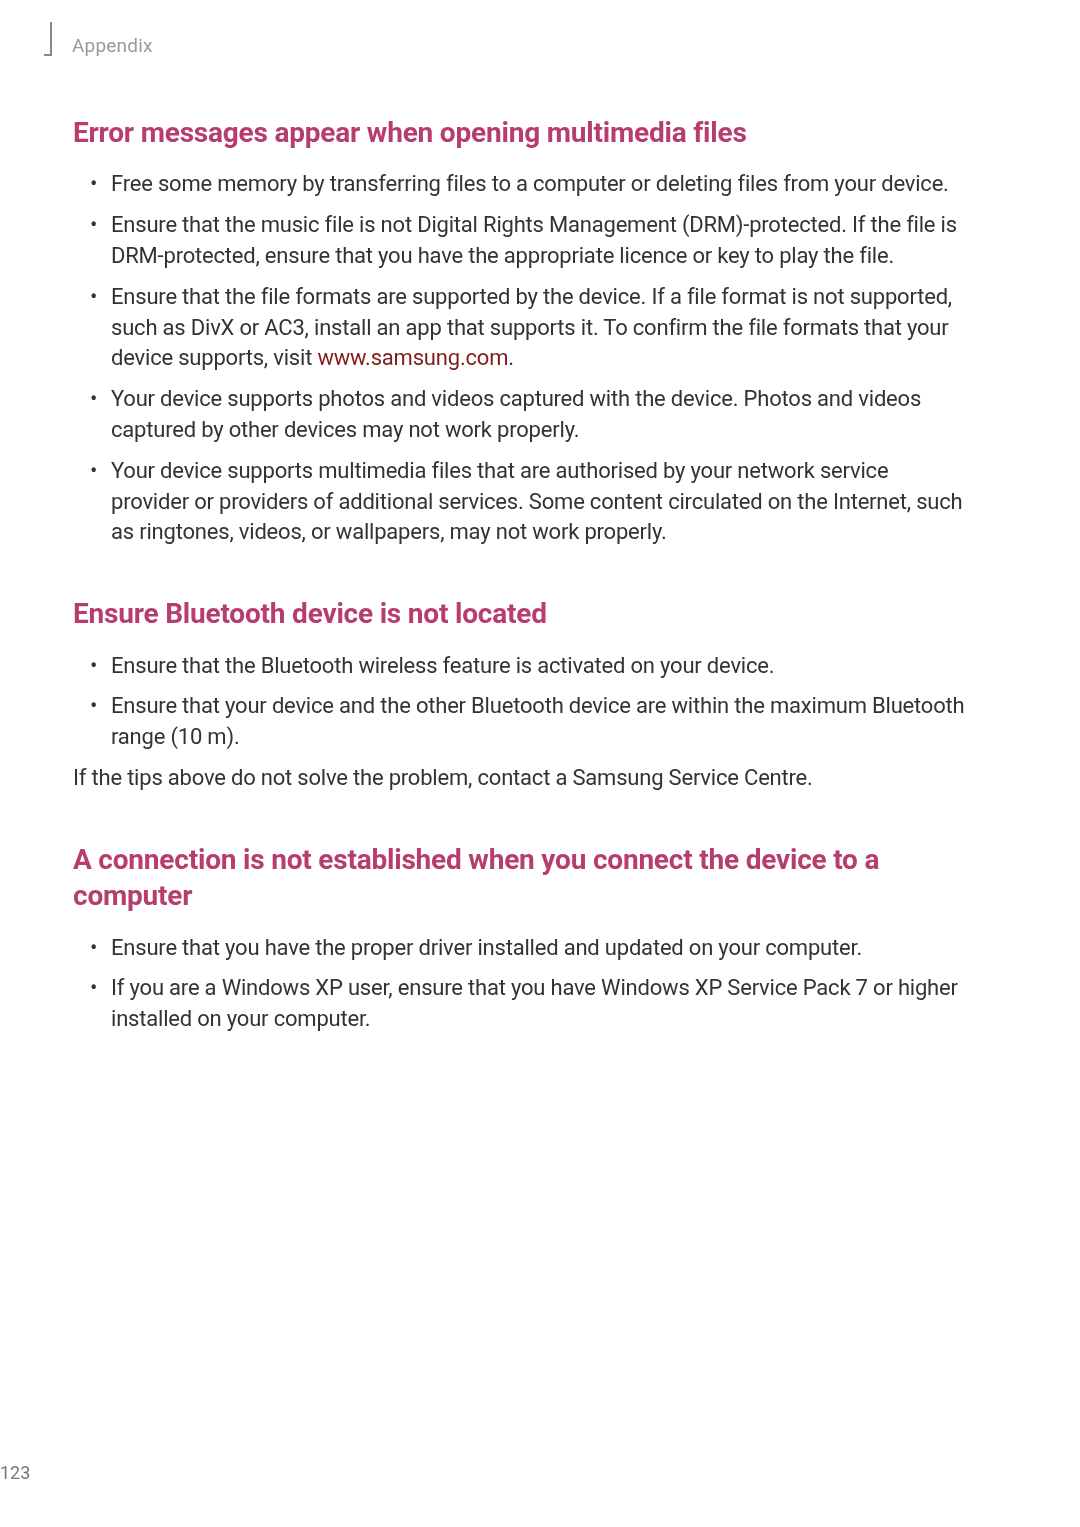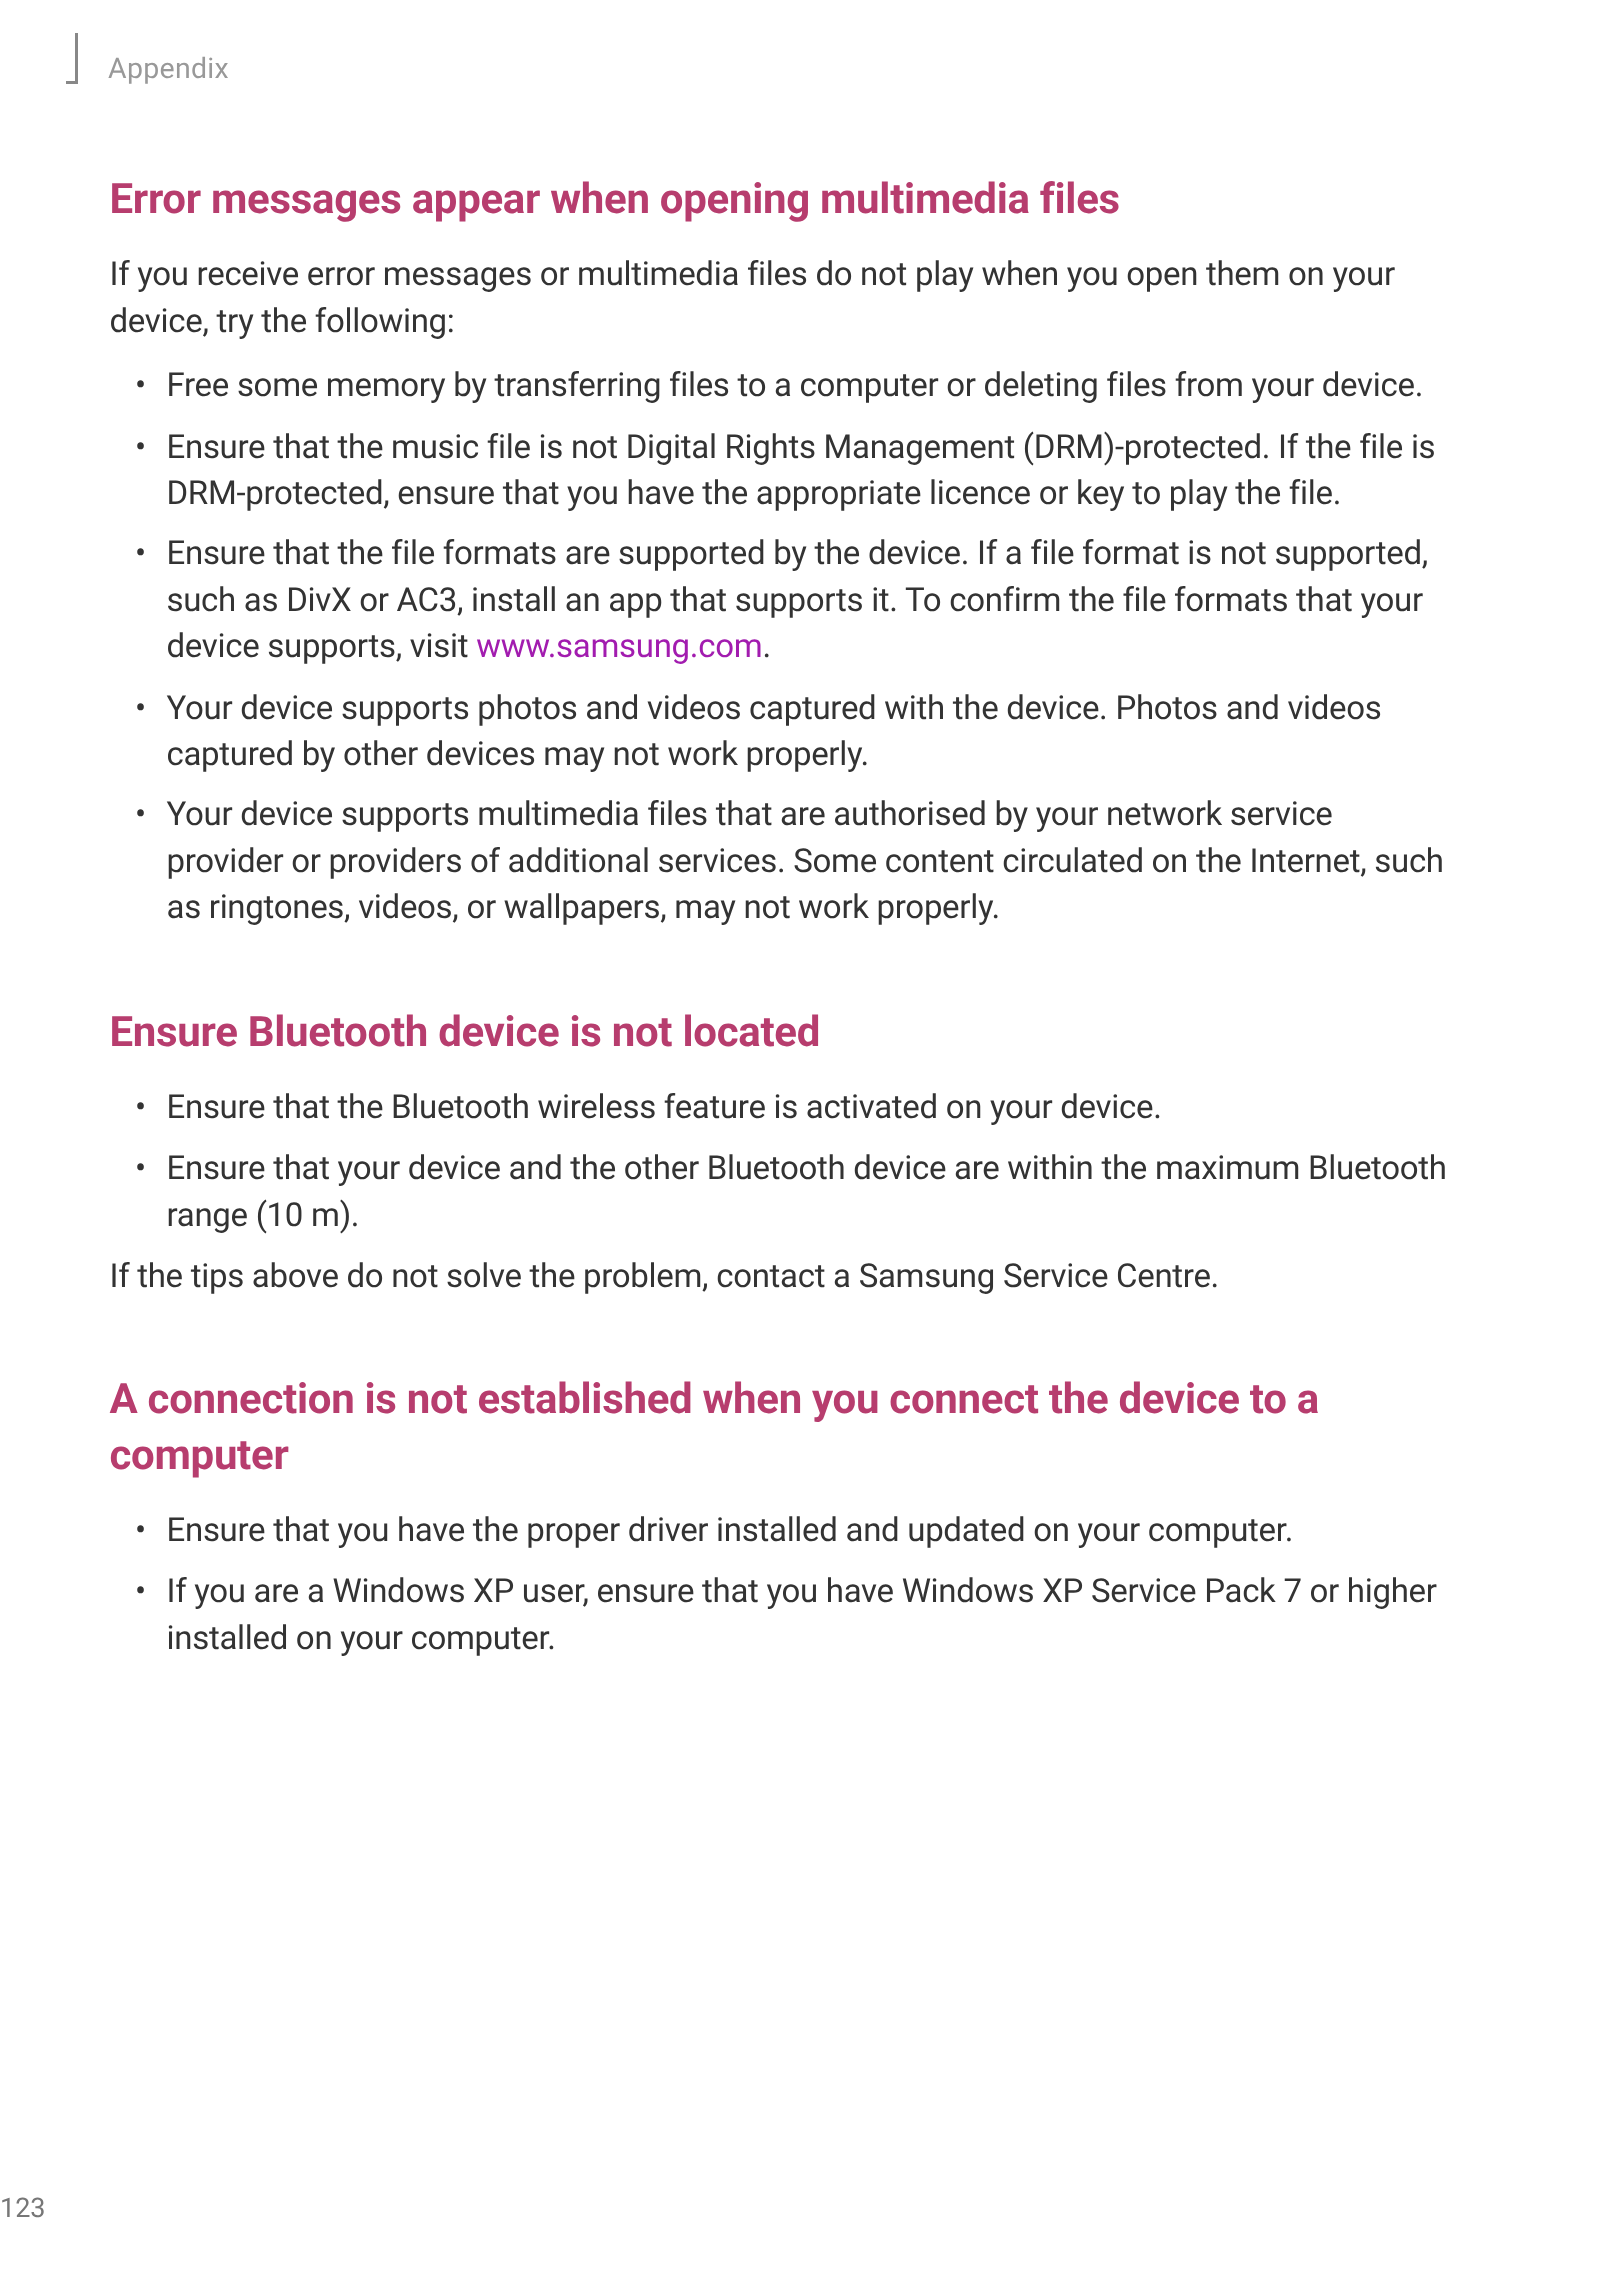--- a/index.html
+++ b/index.html
@@ -67,21 +67,21 @@
   }
   li::before {
     content: "•";
     position: absolute;
     left: 17px;
     top: 0;
     color: #333333;
     font-size: 22px;
   }
   .link {
-    color: #a21caf;
+    color: #7f1d1d;
   }
   .section {
     margin-bottom: 48px;
   }
   .page-number {
     position: absolute;
     bottom: 44px;
     width: 100%;
     left: 0;
     font-size: 18px;
@@ -92,21 +92,20 @@
 <body>
 
 <div class="header-line"></div>
 <div class="header-tick"></div>
 
 <div class="page">
   <div class="header-label">Appendix</div>
 
   <div class="section">
     <h2 class="section-heading">Error messages appear when opening multimedia files</h2>
-    <p class="body-text">If you receive error messages or multimedia files do not play when you open them on your device, try the following:</p>
     <ul>
       <li>Free some memory by transferring files to a computer or deleting files from your device.</li>
       <li>Ensure that the music file is not Digital Rights Management (DRM)-protected. If the file is DRM-protected, ensure that you have the appropriate licence or key to play the file.</li>
       <li><span>Ensure that the file formats are supported by the device. If a file format is not supported, such as DivX or AC3, install an app that supports it. To confirm the file formats that your device supports, visit </span><span class="link">www.samsung.com</span><span>.</span></li>
       <li>Your device supports photos and videos captured with the device. Photos and videos captured by other devices may not work properly.</li>
       <li>Your device supports multimedia files that are authorised by your network service provider or providers of additional services. Some content circulated on the Internet, such as ringtones, videos, or wallpapers, may not work properly.</li>
     </ul>
   </div>
 
   <div class="section">

